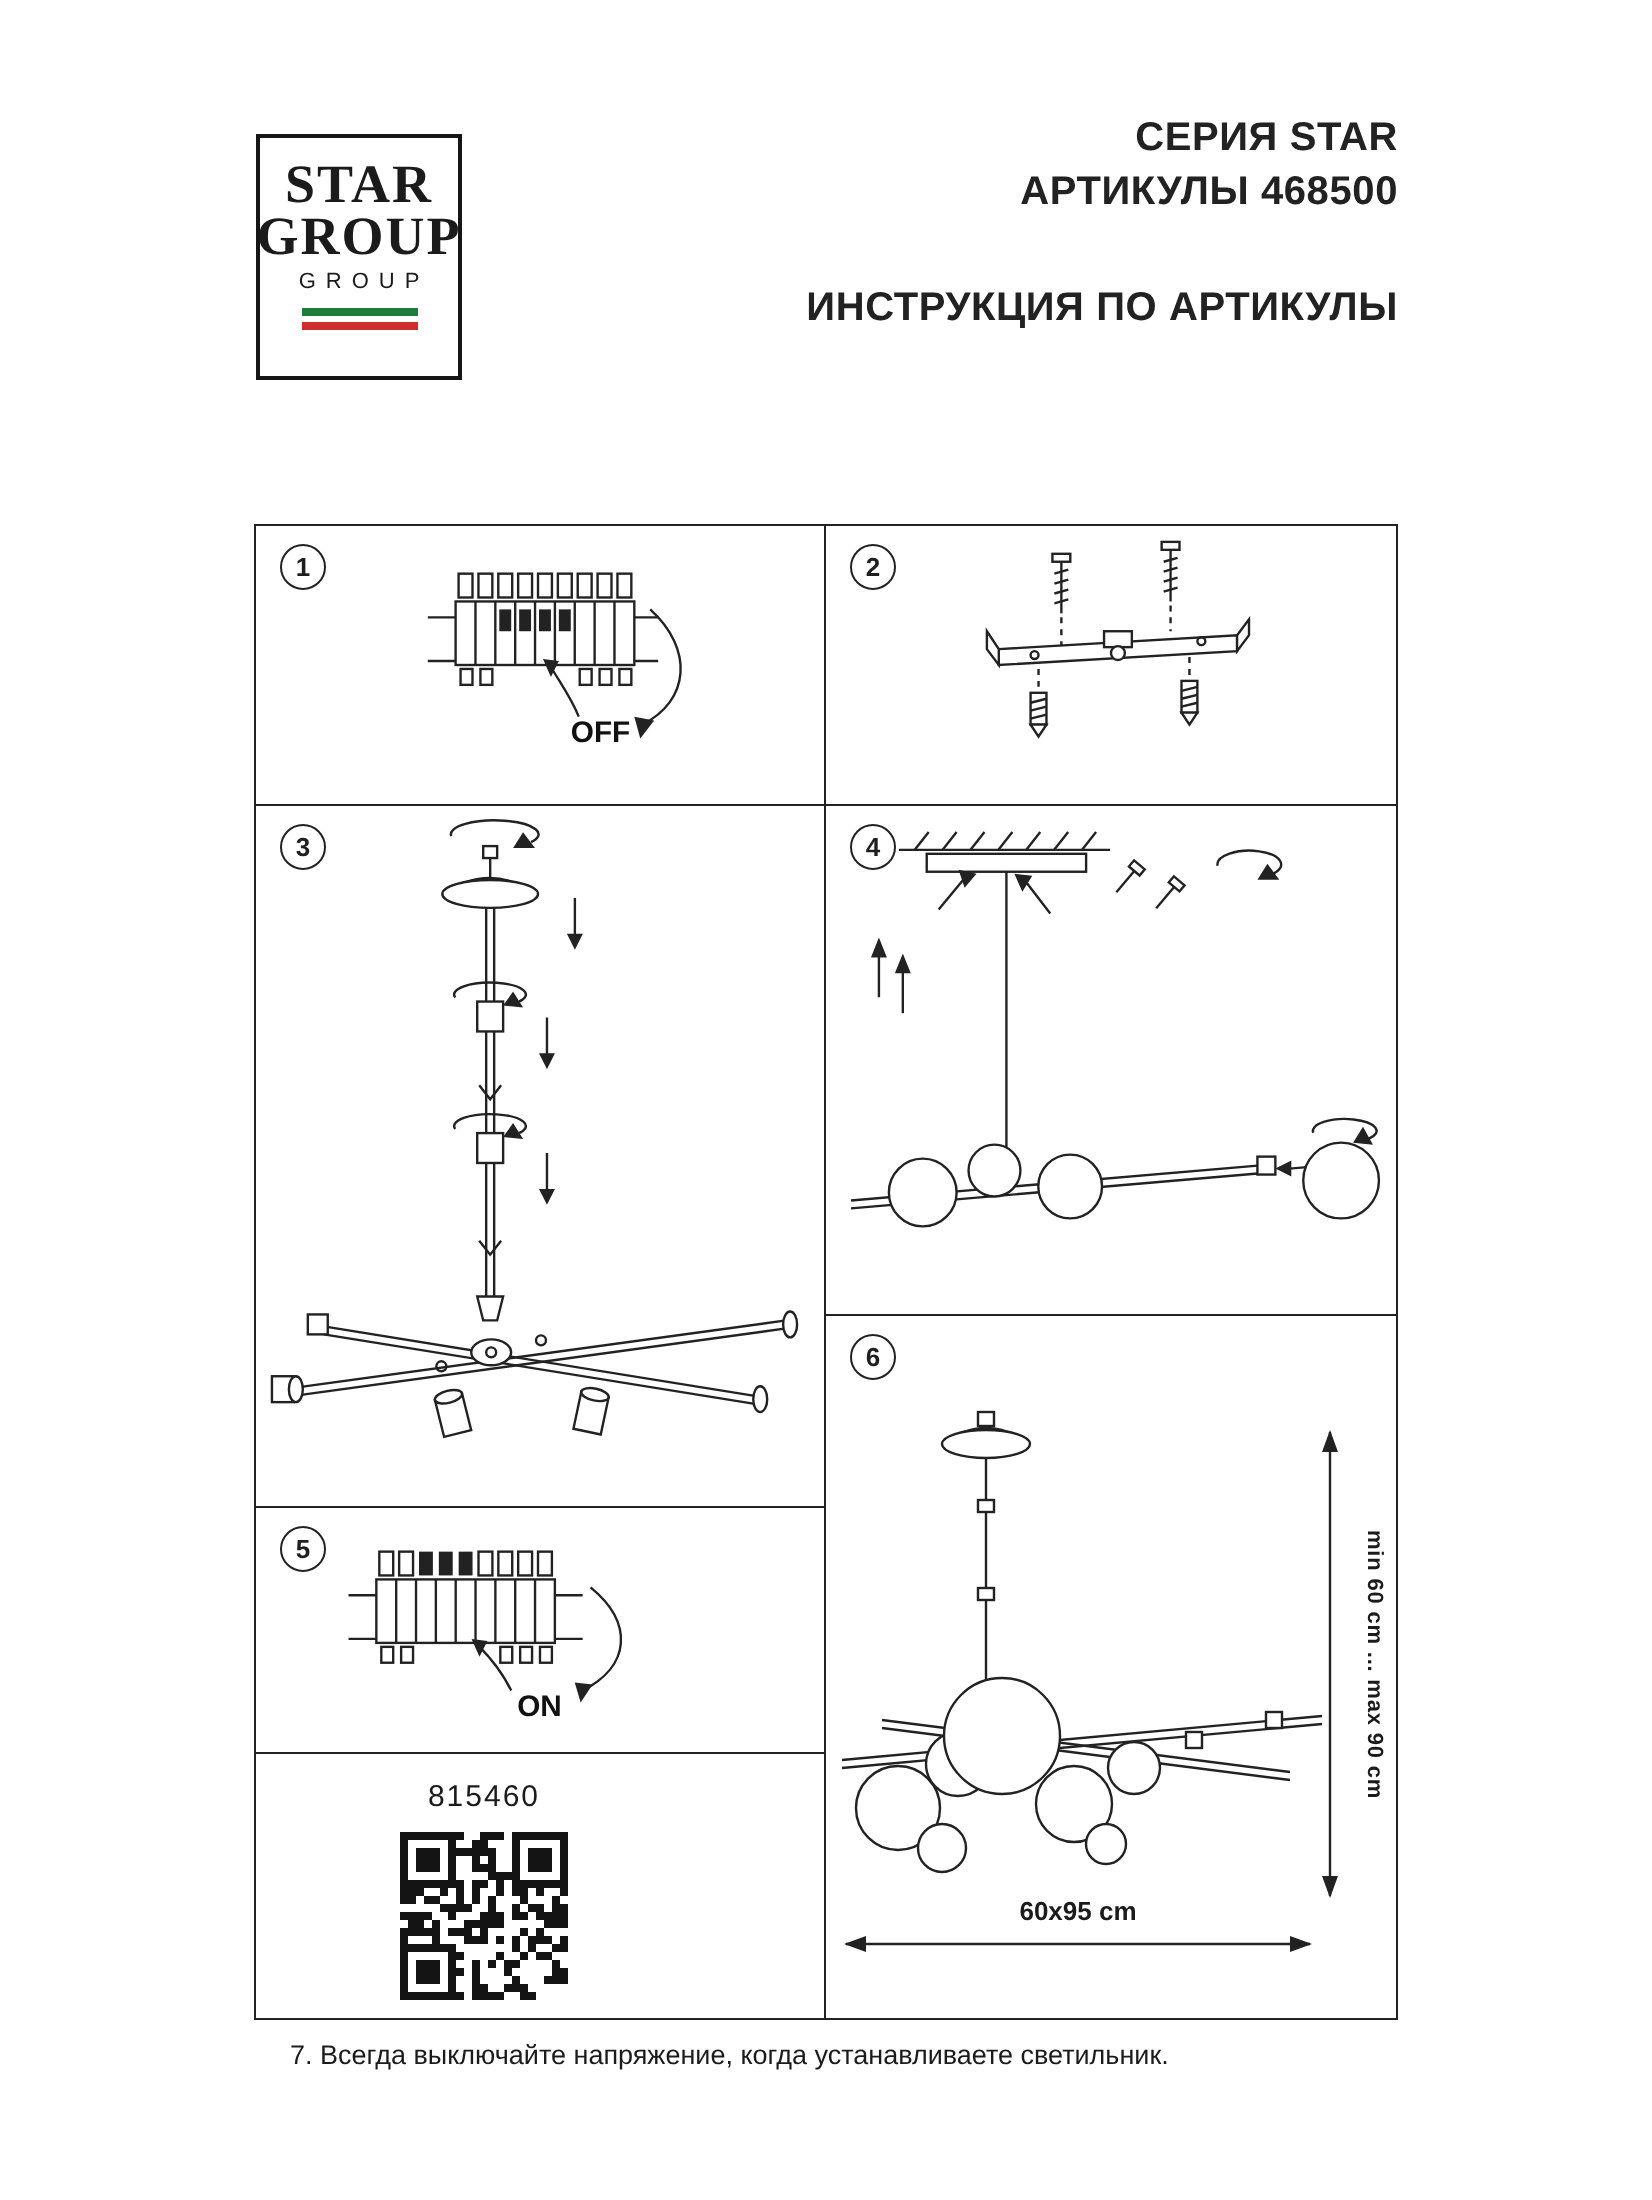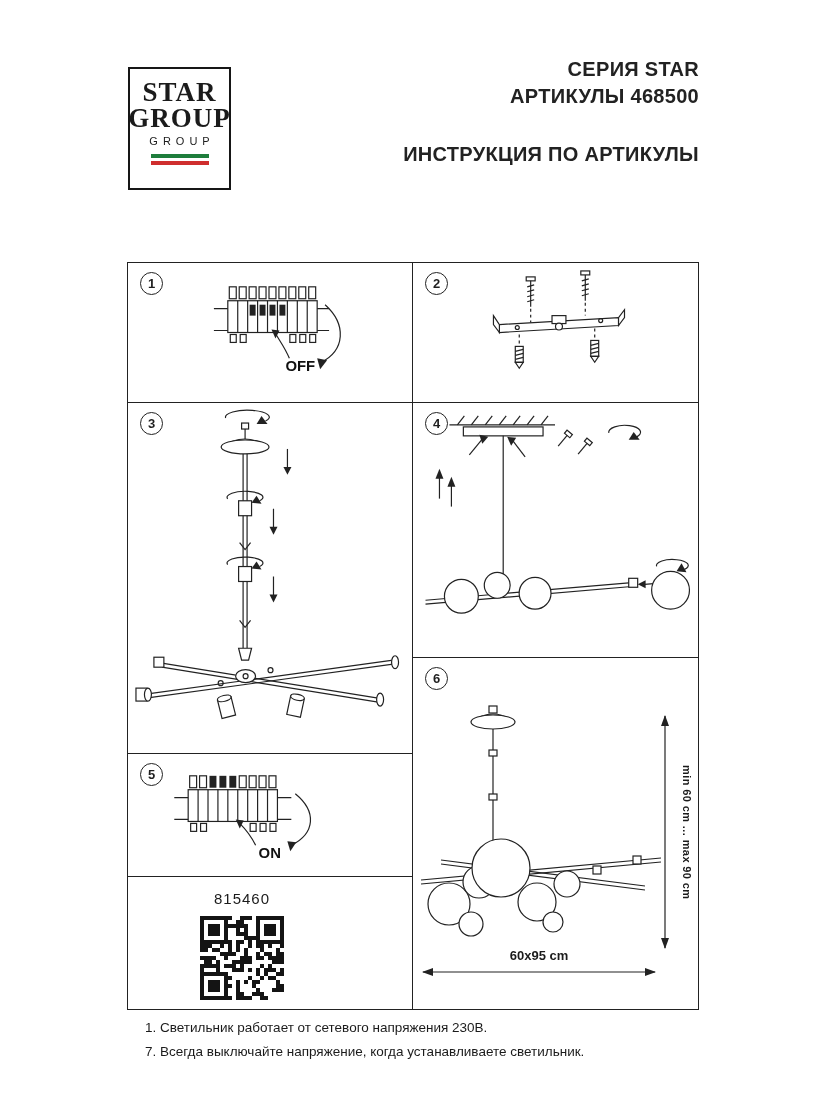--- a/index.html
+++ b/index.html
@@ -796,17 +796,16 @@
             <i style="background:#ffffff"></i>
             <i style="background:#ffffff"></i>
             <i style="background:#ffffff"></i>
           </div>
       </div>
     </div>
 
   </div>
 
   <div class="notes">
-    <div>1. Светильник работает от сетевого напряжения 230В.</div>
     <div>7. Всегда выключайте напряжение, когда устанавливаете светильник.</div>
   </div>
 
 </div>
 
 </body></html>

